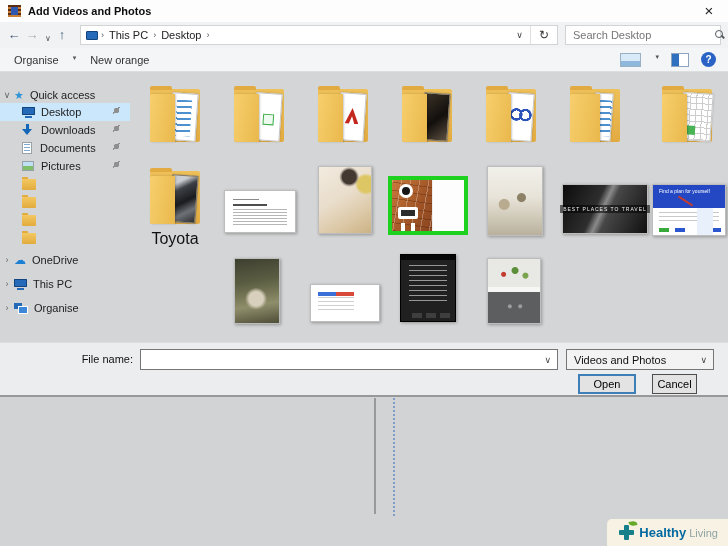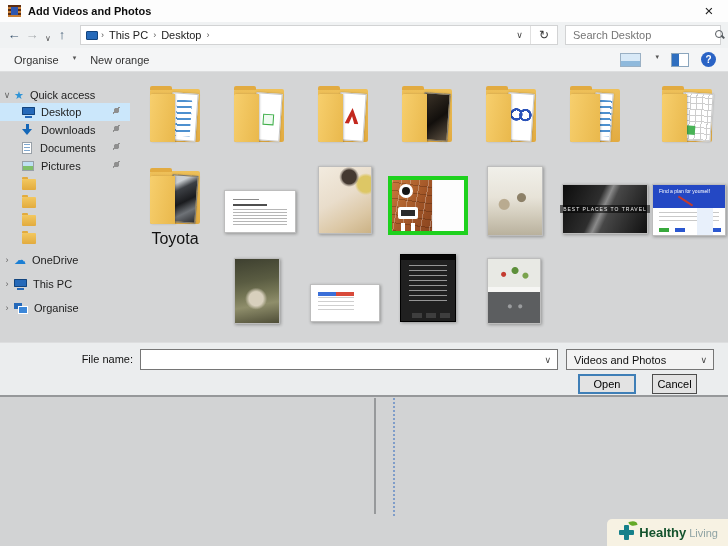--- a/index.html
+++ b/index.html
@@ -167,21 +167,21 @@
   .btn-cancel { left:652px; width:45px; border:1px solid #4d4d4d; line-height:18px; }
 
   
   .vline-solid { position:absolute; left:374px; top:398px; width:2px; height:116px; background:#97999b; }
   .vline-dashed { position:absolute; left:393px; top:398px; width:0; height:118px; border-left:2px dotted #7f9dc9; }
   .watermark { position:absolute; right:0; bottom:0; height:27px; background:#f7f2e3; display:flex; align-items:center; padding:0 10px 0 12px; border-radius:5px 0 0 0; }
   .wm-cross { position:relative; width:15px; height:15px; margin-right:5px; }
   .wm-cross::before { content:""; position:absolute; left:5px; top:0; width:5px; height:15px; background:#15808a; border-radius:1px; }
   .wm-cross::after { content:""; position:absolute; left:0; top:5px; width:15px; height:5px; background:#15808a; border-radius:1px; }
   .wm-leaf { position:absolute; right:-3px; top:-4px; width:8px; height:5px; background:#64a928; border-radius:0 80% 0 80%; transform:rotate(-18deg); }
-  .wm-bold { font-size:13px; font-weight:bold; color:#14532d; }
+  .wm-bold { font-size:13px; font-weight:bold; color:#0369a1; }
   .wm-light { font-size:11px; color:#8fa3a4; margin-left:3px; }
 </style>
 </head>
 <body>
 
 <div class="screen">
 
   <div class="dialog">
 
     <div class="titlebar">

